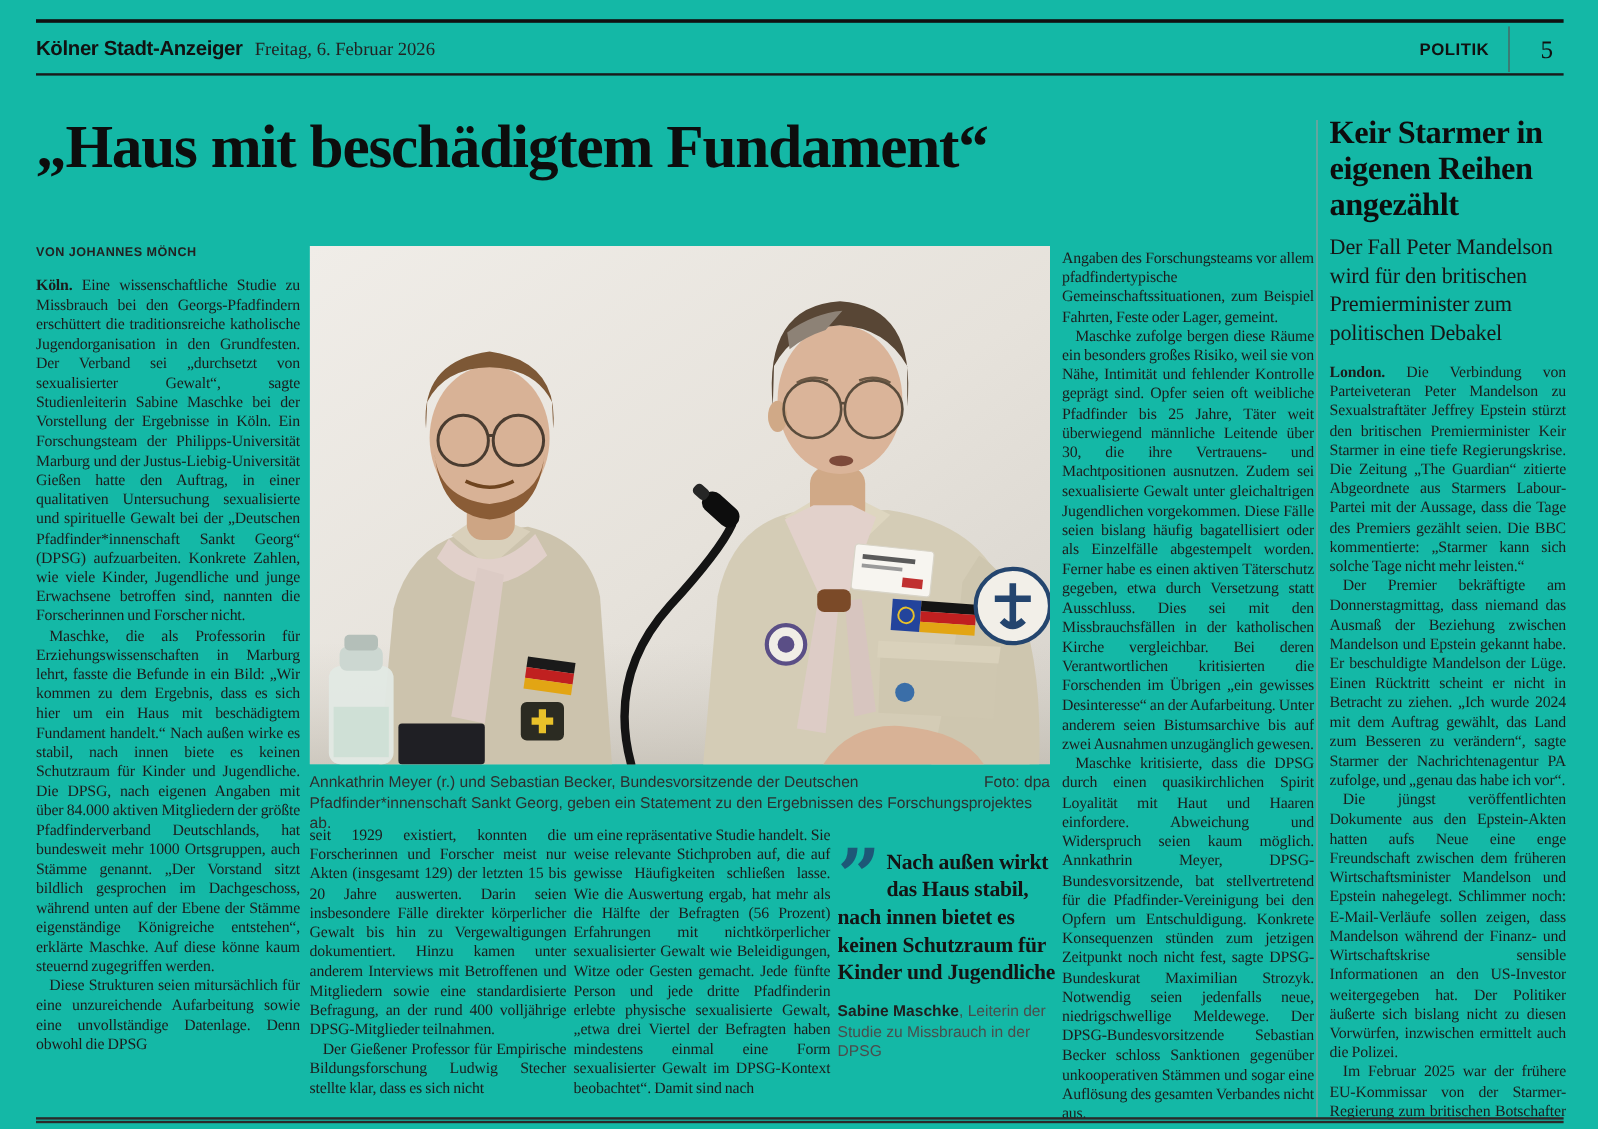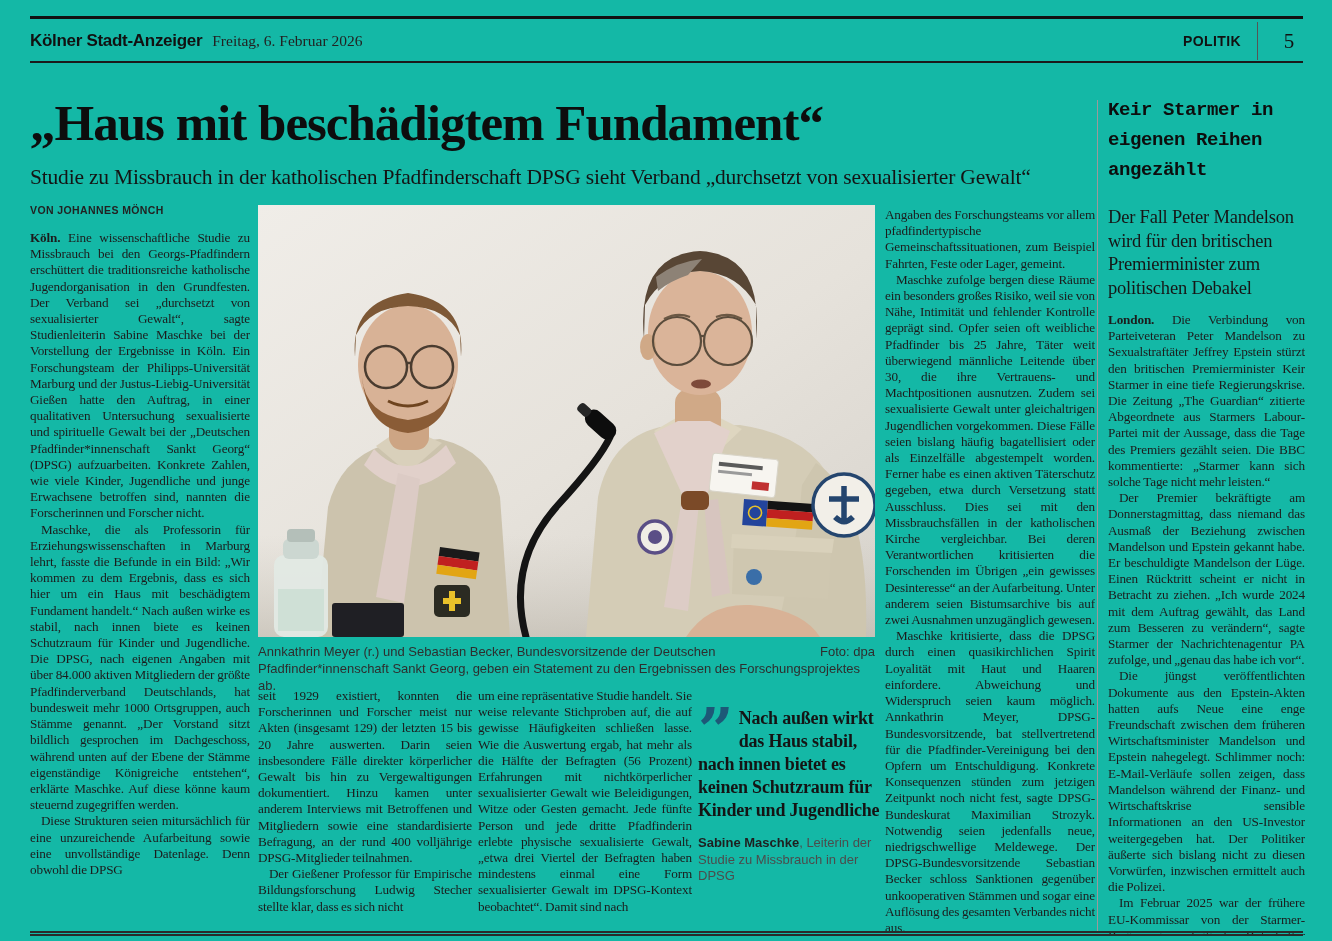--- a/index.html
+++ b/index.html
@@ -51,22 +51,22 @@
   .pull-quote { position:absolute; left:668px; top:612px; width:182px; }
   .pq-mark { float:left; font-family:"DejaVu Serif", serif; font-weight:700;
     font-size:62px; line-height:40px; letter-spacing:-3px; margin:4px 8px 0 0; }
   .pq-text { font-size:18px; font-weight:700; line-height:23px; color:#141414; letter-spacing:-0.2px;text-align:right; }
   .pq-attrib { margin-top:13px; font-family:"Liberation Sans", sans-serif;
     font-size:13px; line-height:16.5px; color:#4c4c4c; clear:both; }
   .pq-name { font-weight:700; color:#1f1f1f; }
   
   .v-rule { position:absolute; left:1097px; top:100px; height:832px; width:1px; background:#9a9a9a; }
   .sidebar { position:absolute; left:1108px; top:95px; width:197px; height:840px; overflow:hidden; }
-  .sb-headline { font-size:19px; font-weight:700; line-height:30px; color:#0d0d0d; letter-spacing:-0.4px;font-family:Liberation Mono, monospace; }
-  .sb-subhead { font-size:18.5px; font-weight:400; line-height:23.5px; color:#161616; margin-top:21px; margin-bottom:12px; letter-spacing:-0.2px; }
+  .sb-headline { font-size:27px; font-weight:700; line-height:30px; color:#0d0d0d; letter-spacing:-0.4px; }
+  .sb-subhead { font-size:18.5px; font-weight:400; line-height:23.5px; color:#161616; margin-top:11px; margin-bottom:12px; letter-spacing:-0.2px; }
 </style>
 </head>
 <body>
 
 <div class="page" lang="de">
 
   <div class="top-rule"></div>
 
   <header class="masthead">
     <div class="mast-left">
@@ -76,21 +76,20 @@
     <div class="mast-right">
       <span class="section-name">POLITIK</span>
       <span class="mast-divider"></span>
       <span class="page-number">5</span>
     </div>
   </header>
   <div class="mast-rule"></div>
 
   <section class="article-main">
     <h1 class="main-headline">„Haus mit beschädigtem Fundament“</h1>
-    <h2 class="main-subhead">Studie zu Missbrauch in der katholischen Pfadfinderschaft DPSG sieht Verband „durchsetzt von sexualisierter Gewalt“</h2>
     <div class="byline">VON JOHANNES MÖNCH</div>
 
     <div class="col col-1">
       <p class="lead"><span class="lead-label">Köln.</span> <span>Eine wissenschaftliche Studie zu Missbrauch bei den Georgs-Pfadfindern erschüttert die traditionsreiche katholische Jugendorganisation in den Grundfesten. Der Verband sei „durchsetzt von sexualisierter Gewalt“, sagte Studienleiterin Sabine Maschke bei der Vorstellung der Ergebnisse in Köln. Ein Forschungsteam der Philipps-Universität Marburg und der Justus-Liebig-Universität Gießen hatte den Auftrag, in einer qualitativen Untersuchung sexualisierte und spirituelle Gewalt bei der „Deutschen Pfadfinder*innenschaft Sankt Georg“ (DPSG) aufzuarbeiten. Konkrete Zahlen, wie viele Kinder, Jugendliche und junge Erwachsene betroffen sind, nannten die Forscherinnen und Forscher nicht.</span></p>
       <p class="ind">Maschke, die als Professorin für Erziehungswissenschaften in Marburg lehrt, fasste die Befunde in ein Bild: „Wir kommen zu dem Ergebnis, dass es sich hier um ein Haus mit beschädigtem Fundament handelt.“ Nach außen wirke es stabil, nach innen biete es keinen Schutzraum für Kinder und Jugendliche. Die DPSG, nach eigenen Angaben mit über 84.000 aktiven Mitgliedern der größte Pfadfinderverband Deutschlands, hat bundesweit mehr 1000 Ortsgruppen, auch Stämme genannt. „Der Vorstand sitzt bildlich gesprochen im Dachgeschoss, während unten auf der Ebene der Stämme eigenständige Königreiche entstehen“, erklärte Maschke. Auf diese könne kaum steuernd zugegriffen werden.</p>
       <p class="ind">Diese Strukturen seien mitursächlich für eine unzureichende Aufarbeitung sowie eine unvollständige Datenlage. Denn obwohl die DPSG</p>
     </div>
 
     <figure class="photo-block">
       <svg width="617" height="432" viewBox="0 0 617 432" role="img">

